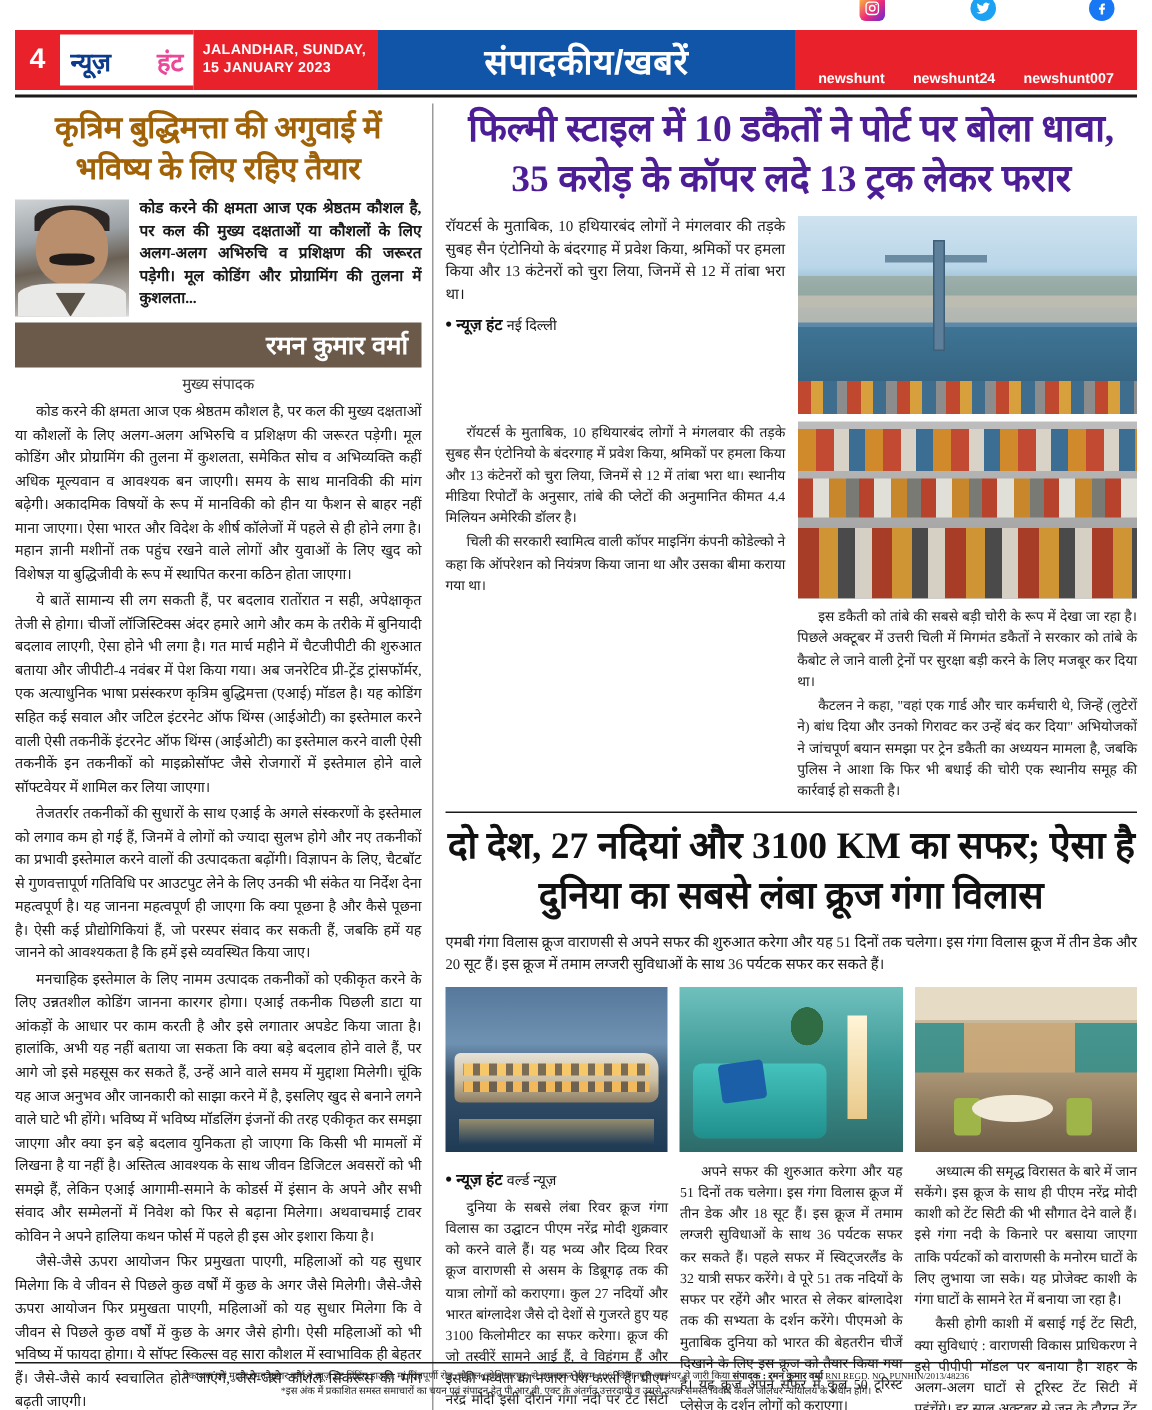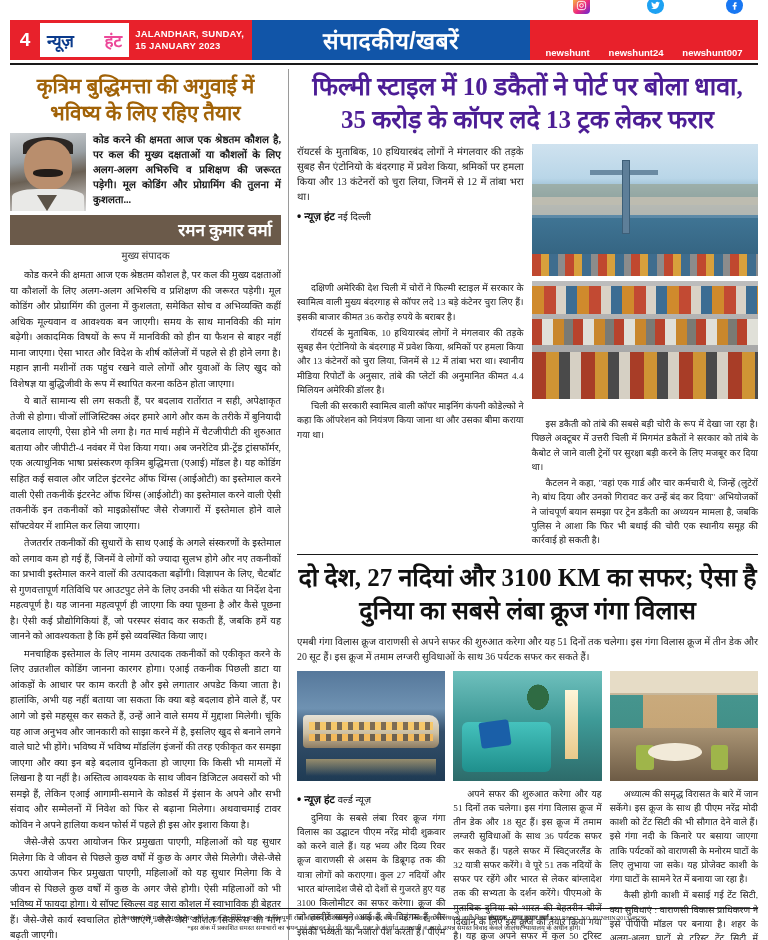--- a/index.html
+++ b/index.html
@@ -165,21 +165,21 @@
     font-family: "Liberation Serif", serif;
     font-size: 10.3px; line-height: 1.45; text-align: justify;
     color: #1a1a1a; font-weight: 600;
   }
   .editor-namebar {
     background: #6b5a4a;
     color: #ffffff;
     margin-top: 4px;
     padding: 3px 9px 4px 9px;
     text-align: right;
-    font-family: Liberation Serif, serif;
+    font-family: Liberation Sans, sans-serif;
     font-size: 17px; font-weight: bold;
   }
   .editor-role {
     text-align: center;
     font-family: "Liberation Serif", serif;
     font-size: 10px;
     color: #333; margin: 3px 0 5px 0;
   }
 
   
@@ -425,31 +425,30 @@
               <div class="water"></div>
             <div class="crane2"></div>
               <div class="crane"></div>
               <div class="cont"></div>
           </div>
         </div>
       </div>
 
       <div class="two-col" style="margin-top:5px;">
         <div class="btext tight">
-          <p>दक्षिणी अमेरिकी देश चिली में चोरों ने फिल्मी स्टाइल में सरकार के स्वामित्व वाली मुख्य बंदरगाह से कॉपर लदे 13 बड़े कंटेनर चुरा लिए हैं। इसकी बाजार कीमत 36 करोड़ रुपये के बराबर है।</p>
           <p>रॉयटर्स के मुताबिक, 10 हथियारबंद लोगों ने मंगलवार की तड़के सुबह सैन एंटोनियो के बंदरगाह में प्रवेश किया, श्रमिकों पर हमला किया और 13 कंटेनरों को चुरा लिया, जिनमें से 12 में तांबा भरा था। स्थानीय मीडिया रिपोर्टों के अनुसार, तांबे की प्लेटों की अनुमानित कीमत 4.4 मिलियन अमेरिकी डॉलर है।</p>
           <p>चिली की सरकारी स्वामित्व वाली कॉपर माइनिंग कंपनी कोडेल्को ने कहा कि ऑपरेशन को नियंत्रण किया जाना था और उसका बीमा कराया गया था।</p>
         </div>
         <div>
           <div class="photo ph-containers">
             <div class="row1"></div>
               <div class="row2"></div>
               <div class="row3"></div>
           </div>
-          <div class="btext tight" style="margin-top:18px;">
+          <div class="btext tight" style="margin-top:5px;">
             <p>इस डकैती को तांबे की सबसे बड़ी चोरी के रूप में देखा जा रहा है। पिछले अक्टूबर में उत्तरी चिली में मिगमंत डकैतों ने सरकार को तांबे के कैबोट ले जाने वाली ट्रेनों पर सुरक्षा बड़ी करने के लिए मजबूर कर दिया था।</p>
             <p>कैटलन ने कहा, "वहां एक गार्ड और चार कर्मचारी थे, जिन्हें (लुटेरों ने) बांध दिया और उनको गिरावट कर उन्हें बंद कर दिया" अभियोजकों ने जांचपूर्ण बयान समझा पर ट्रेन डकैती का अध्ययन मामला है, जबकि पुलिस ने आशा कि फिर भी बधाई की चोरी एक स्थानीय समूह की कार्रवाई हो सकती है।</p>
           </div>
         </div>
       </div>
 
       <div class="hr-mid"></div>
 
       <div class="hl-cruise">दो देश, 27 नदियां और 3100 KM का सफर; ऐसा है दुनिया का सबसे लंबा क्रूज गंगा विलास</div>
 

